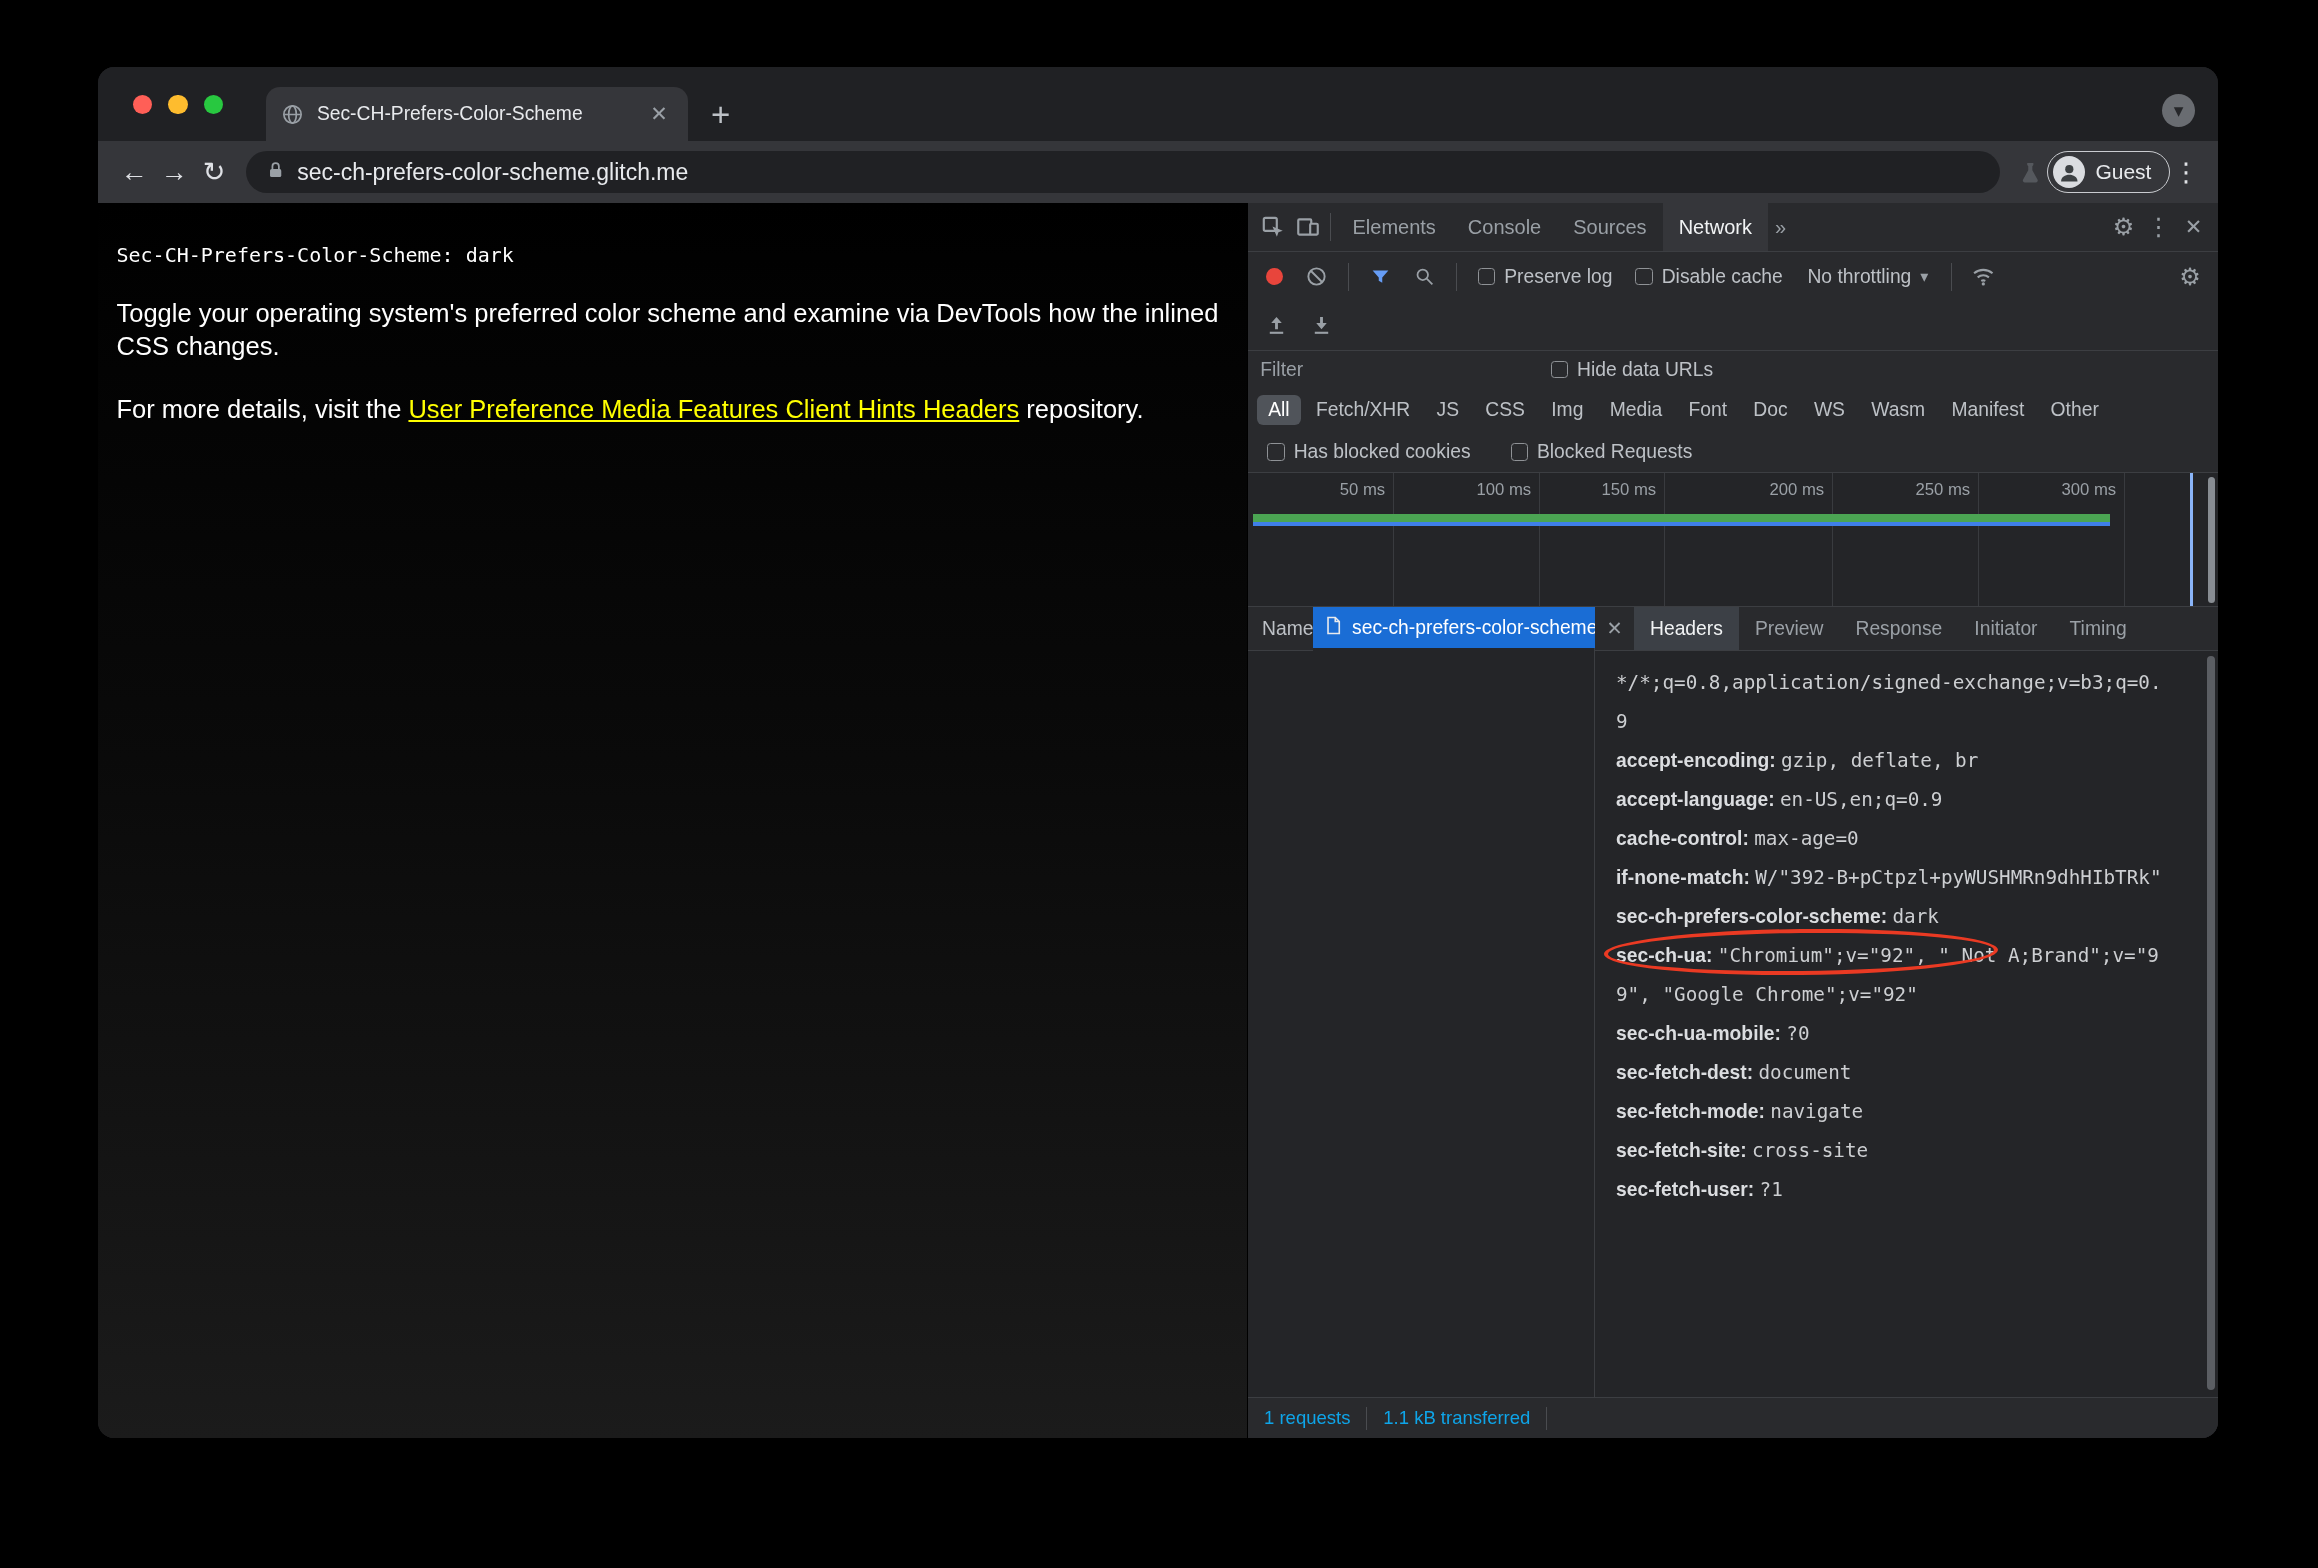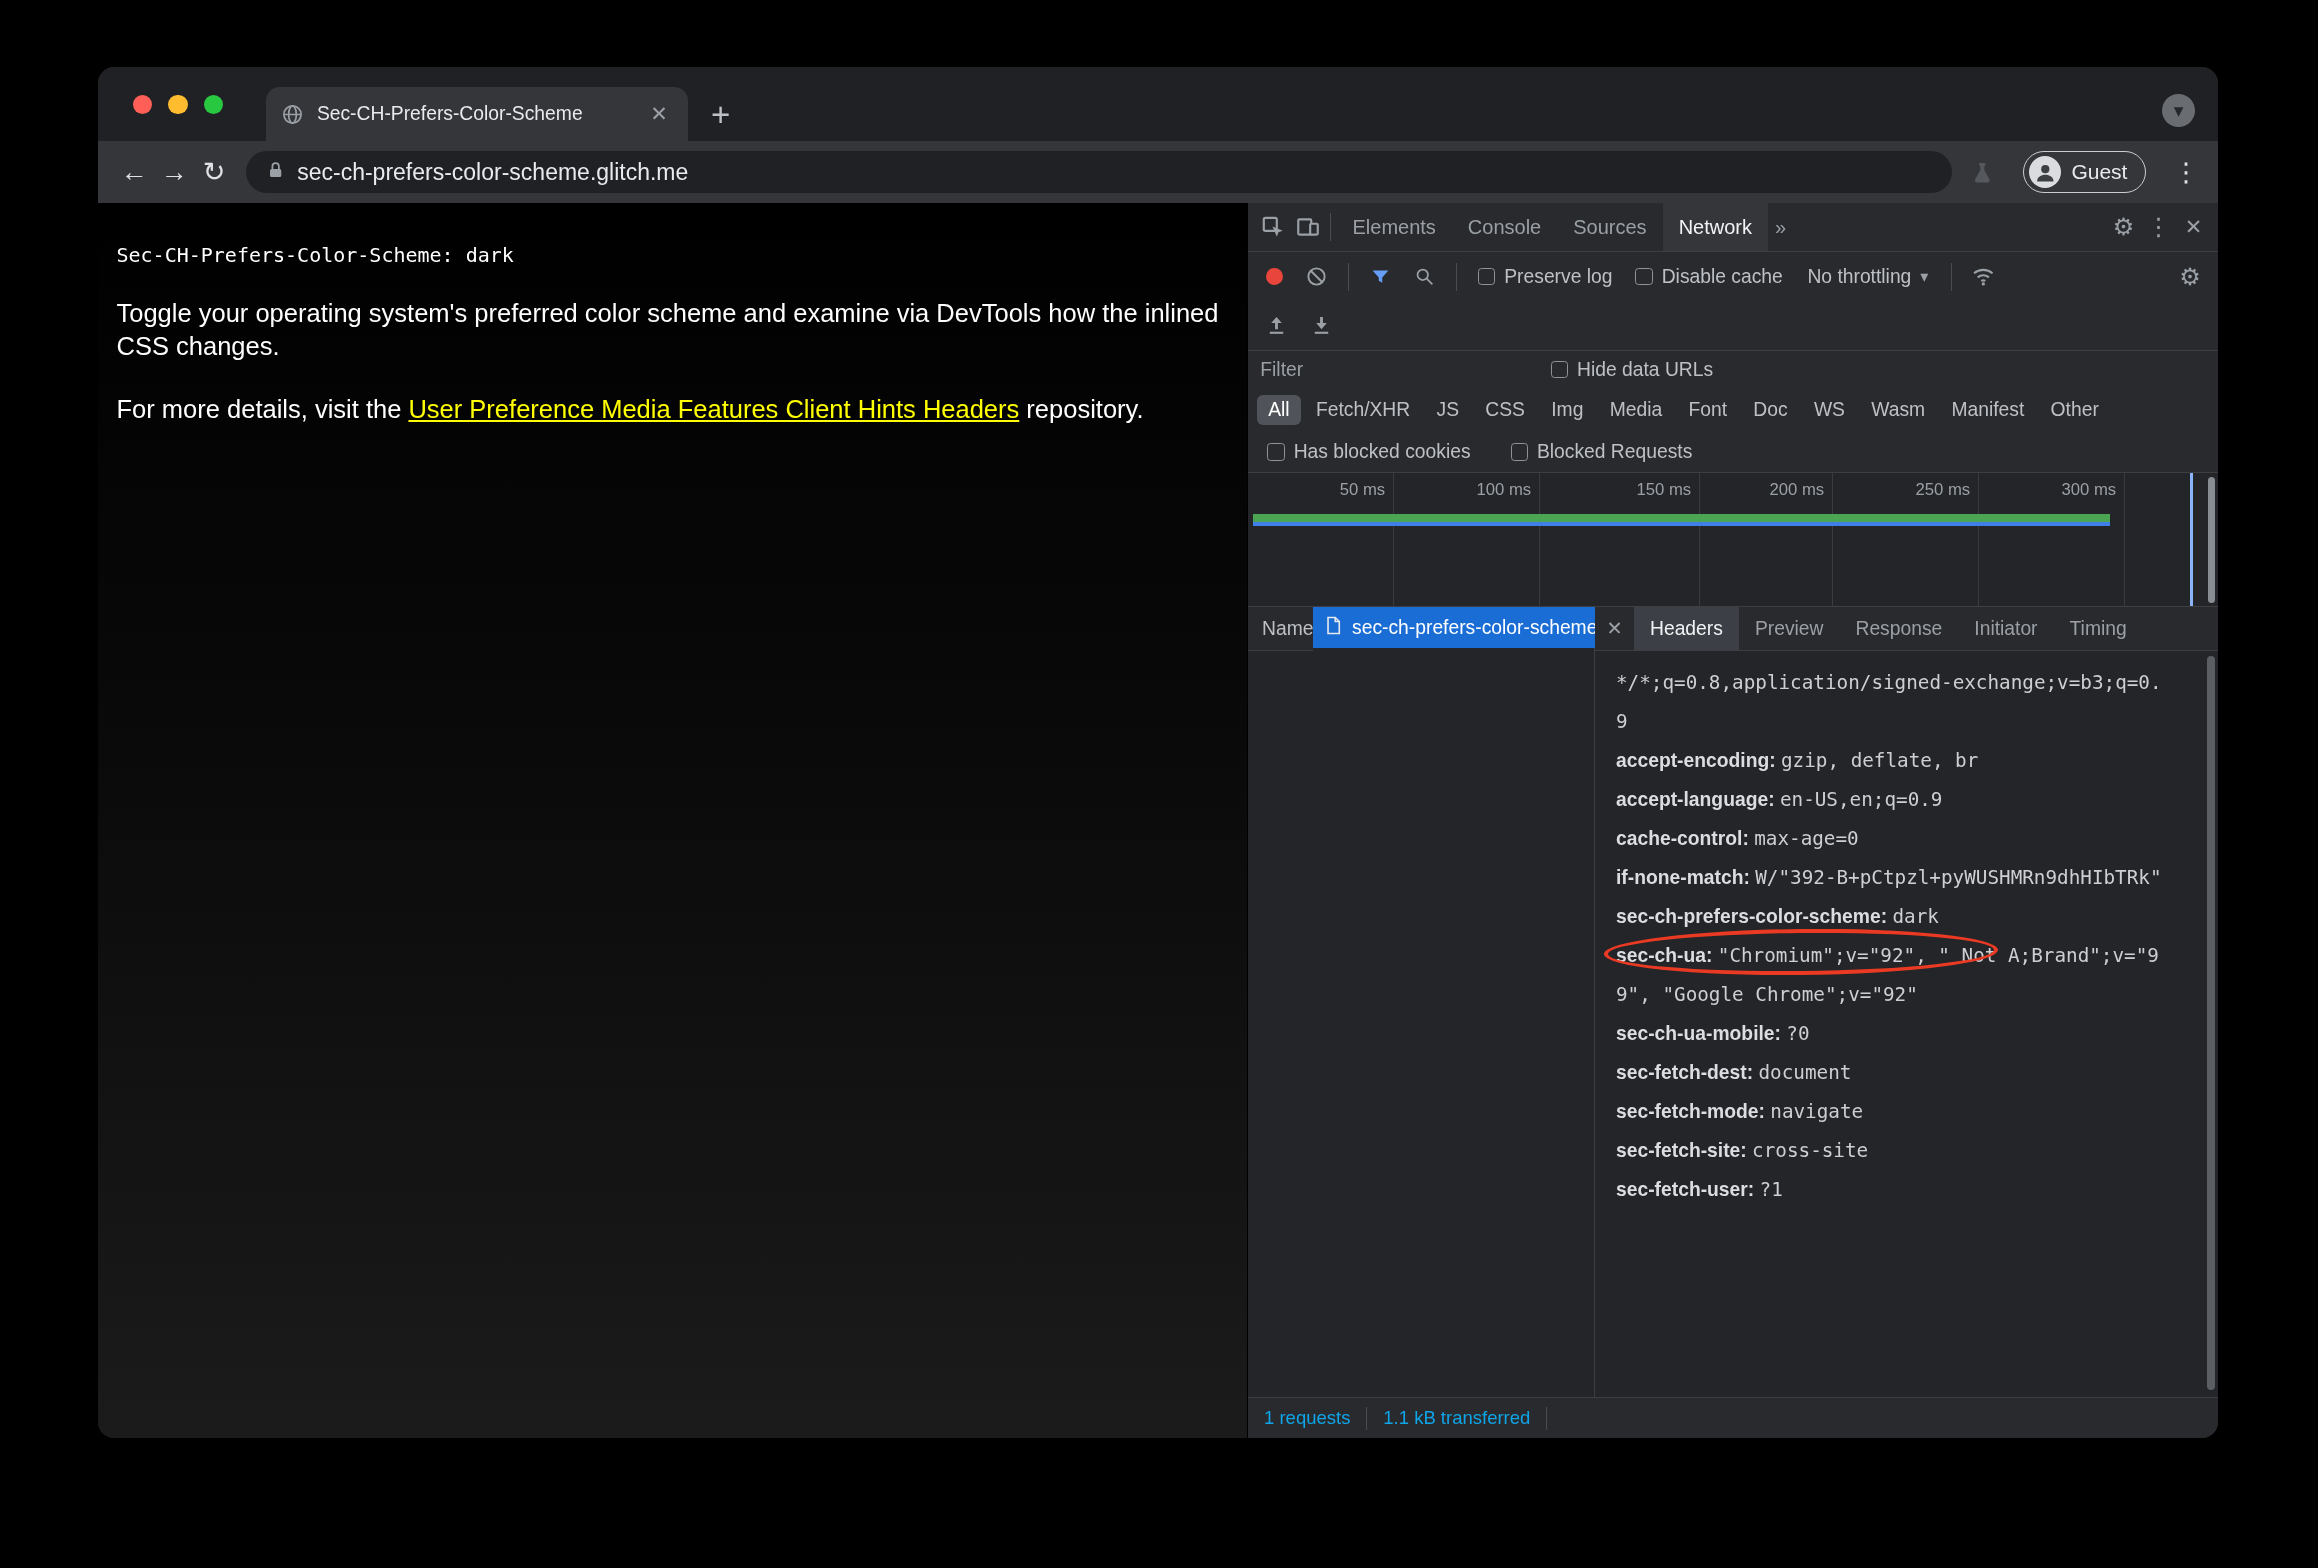--- a/index.html
+++ b/index.html
@@ -31,21 +31,21 @@
                 display:flex; align-items:center; justify-content:center; font-size:19.3px; }
 
   
   .toolbar { height:62px; background:#35363a; display:flex; align-items:center;
              padding:0 16px; flex:none; }
   .nav-btn { width:40px; height:40px; border-radius:50%; display:flex;
              align-items:center; justify-content:center; font-size:27px; color:#dfe1e5; }
   .urlbar { flex:1; height:42px; background:#202124; border-radius:21px;
             display:flex; align-items:center; padding:0 19.3px; gap:12.3px; margin:0 12.3px; }
   .url { color:#e8eaed; font-size:23px; }
-  .toolbar-right { display:flex; align-items:center; gap:24px; }
+  .toolbar-right { display:flex; align-items:center; gap:0; }
   .profile-pill { height:42px; border:1.8px solid #caccd0; border-radius:23px;
                   display:flex; align-items:center; gap:10.5px; padding:0 17.6px 0 4.4px; }
   .avatar { width:32px; height:32px; border-radius:50%; background:#dadce0;
             display:flex; align-items:center; justify-content:center; }
   .guest-label { color:#e8eaed; font-size:21px; }
   .kebab { color:#dfe1e5; font-size:26px; width:32px; text-align:center; }
 
   
   .content { flex:1; display:flex; min-height:0; }
 
@@ -328,21 +328,21 @@
         </span>
       </div>
 
       <div class="overview dt-border">
         <div class="tick" style="left:145px">
             <span>50 ms</span>
           </div>
         <div class="tick" style="left:291px">
             <span>100 ms</span>
           </div>
-        <div class="tick" style="left:451px">
+        <div class="tick" style="left:416px">
             <span>150 ms</span>
           </div>
         <div class="tick" style="left:584px">
             <span>200 ms</span>
           </div>
         <div class="tick" style="left:730px">
             <span>250 ms</span>
           </div>
         <div class="tick" style="left:876px">
             <span>300 ms</span>

